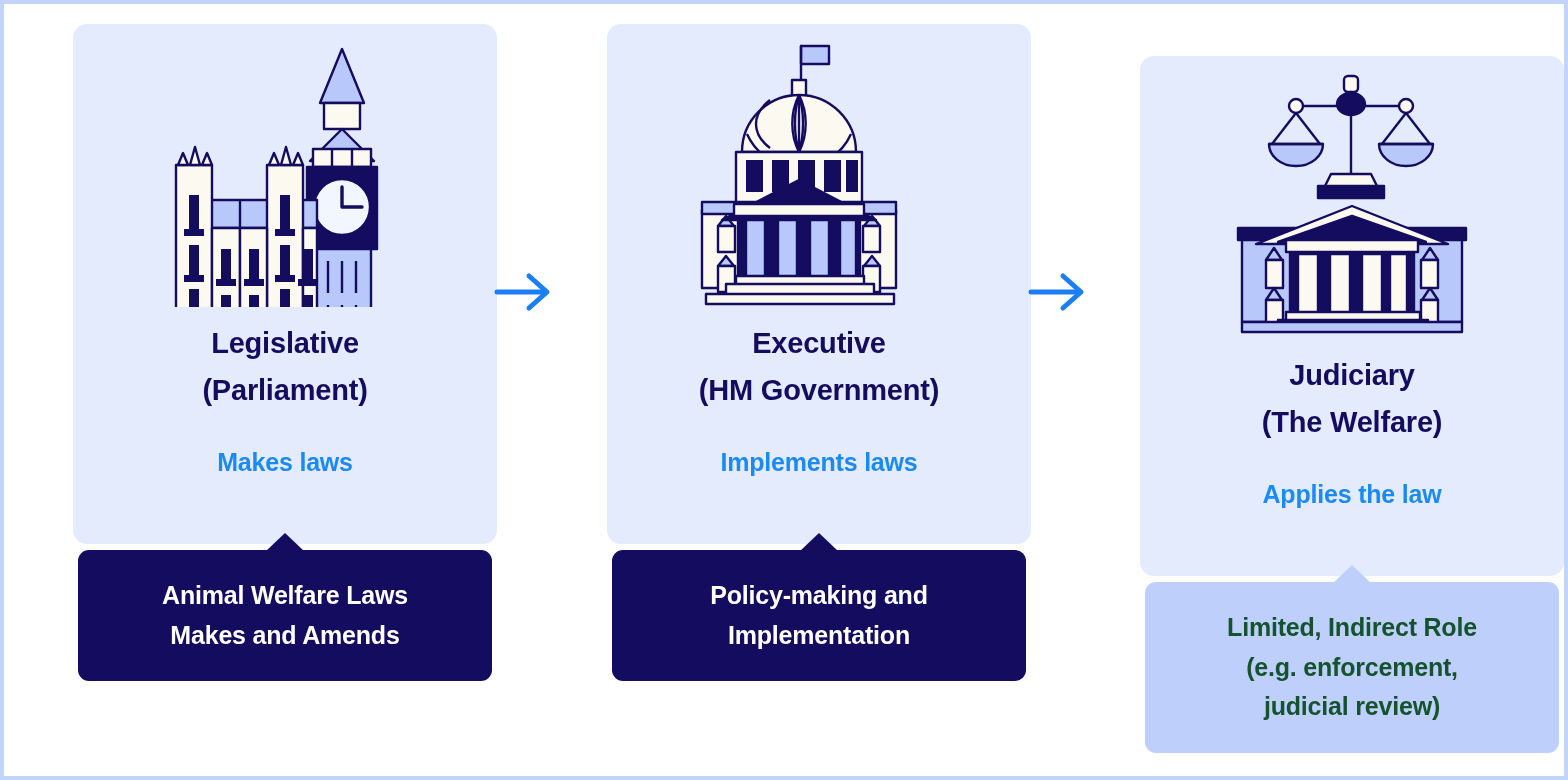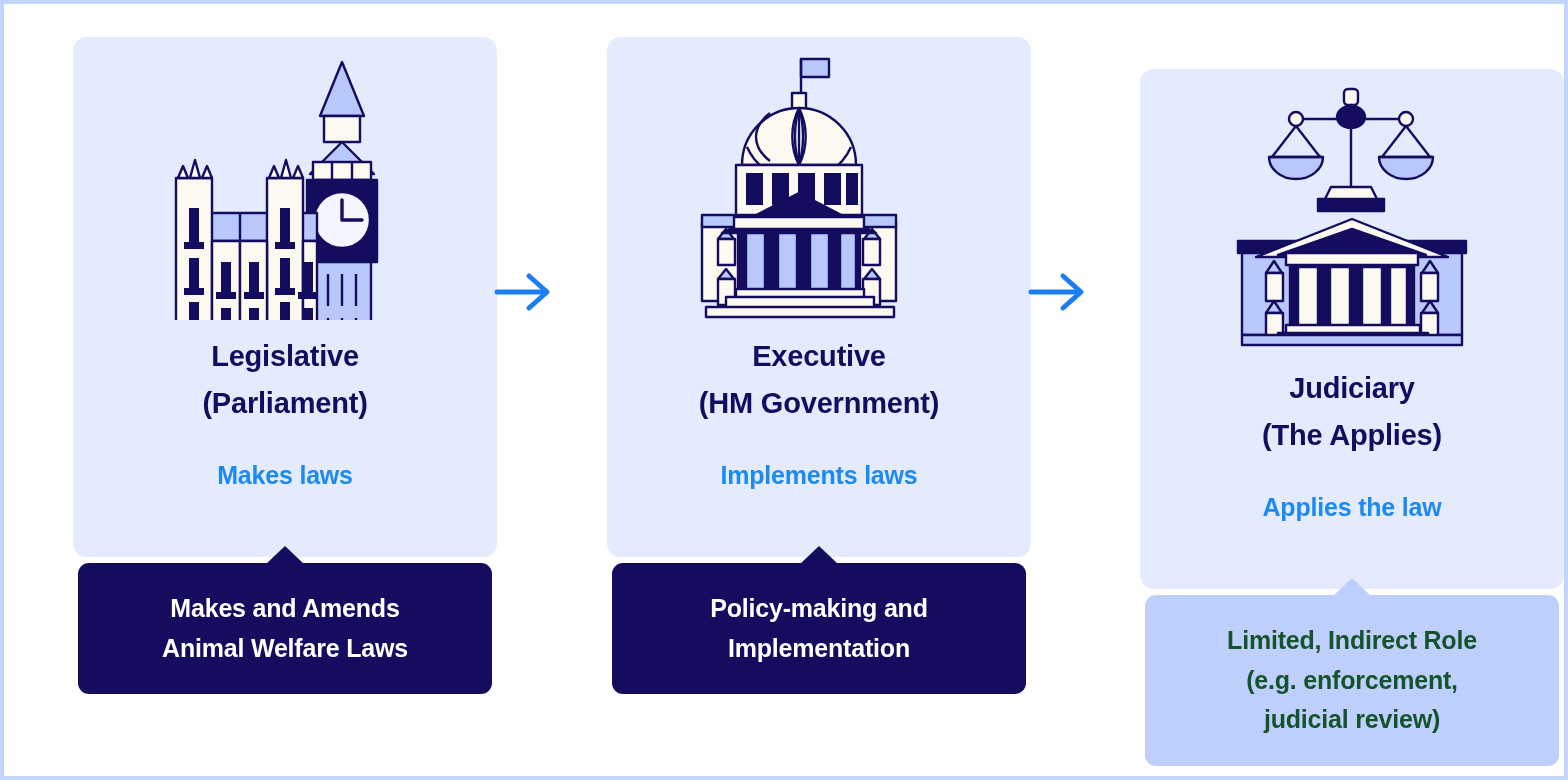--- a/index.html
+++ b/index.html
@@ -7,21 +7,21 @@
     width:1568px;height:780px;
     background:#ffffff;
     border:4px solid #c3d4fb;
     box-sizing:border-box;
     font-family:"Liberation Sans", sans-serif;
     overflow:hidden;
   }
   .stage{position:relative;width:1560px;height:772px;}
 
   
-  .col{position:absolute;top:33px;width:400px;padding-left:35px;}
+  .col{position:absolute;top:20px;width:400px;padding-left:35px;}
   .col-1{left:34px;}
   .col-2{left:568px;border-radius:30px;}
   .col-3{left:1101px;margin-top:32px;}
 
   
   .card{
     position:relative;
     width:424px;height:520px;
     background:#e4ebfd;
     border-radius:14px;
@@ -178,22 +178,22 @@
       <div class="card-title">
         <span>Legislative</span><br>
         <span>(Parliament)</span>
       </div>
       <div class="card-sub">Makes laws</div>
     </div>
 
     <div class="callout-zone">
       <div class="callout dark">
         <span class="tip"></span>
+        <span class="line">Animal Welfare Laws</span>
         <span class="line">Makes and Amends</span>
-        <span class="line">Animal Welfare Laws</span>
       </div>
     </div>
   </div>
 
   <div class="col col-2">
     <div class="card">
       <div class="icon-wrap">
         <svg width="238" height="268" viewBox="0 0 238 268">
           <g stroke="#140c5e" stroke-width="2.4" stroke-linejoin="round">
 
@@ -317,21 +317,21 @@
               <rect x="154" y="182" width="17" height="60"></rect>
             </g>
             <rect x="50" y="240" width="134" height="10" fill="#fbf9f0"></rect>
             <rect x="42" y="248" width="150" height="10" fill="#fbf9f0"></rect>
             <rect x="6" y="250" width="220" height="10" fill="#b9c8fb"></rect>
           </g>
         </svg>
       </div>
       <div class="card-title">
         <span>Judiciary</span><br>
-        <span>(The Applies)</span>
+        <span>(The Welfare)</span>
       </div>
       <div class="card-sub">Applies the law</div>
     </div>
 
     <div class="callout-zone">
       <div class="callout light">
         <span class="tip"></span>
         <span class="line">Limited, Indirect Role</span>
         <span class="line">(e.g. enforcement,</span>
         <span class="line">judicial review)</span>

